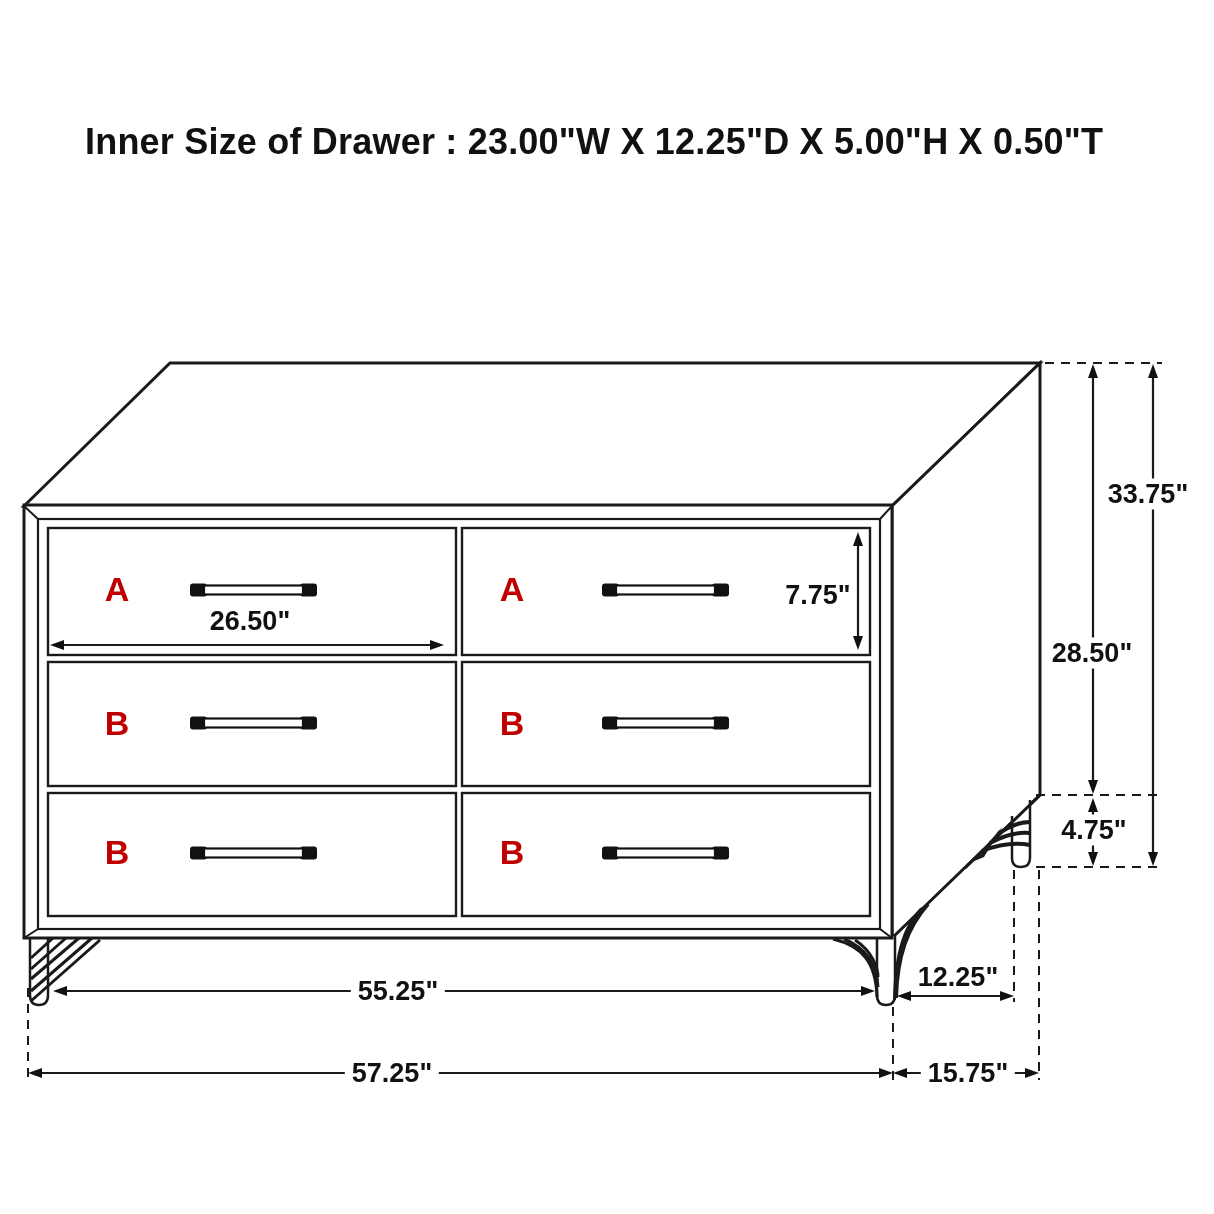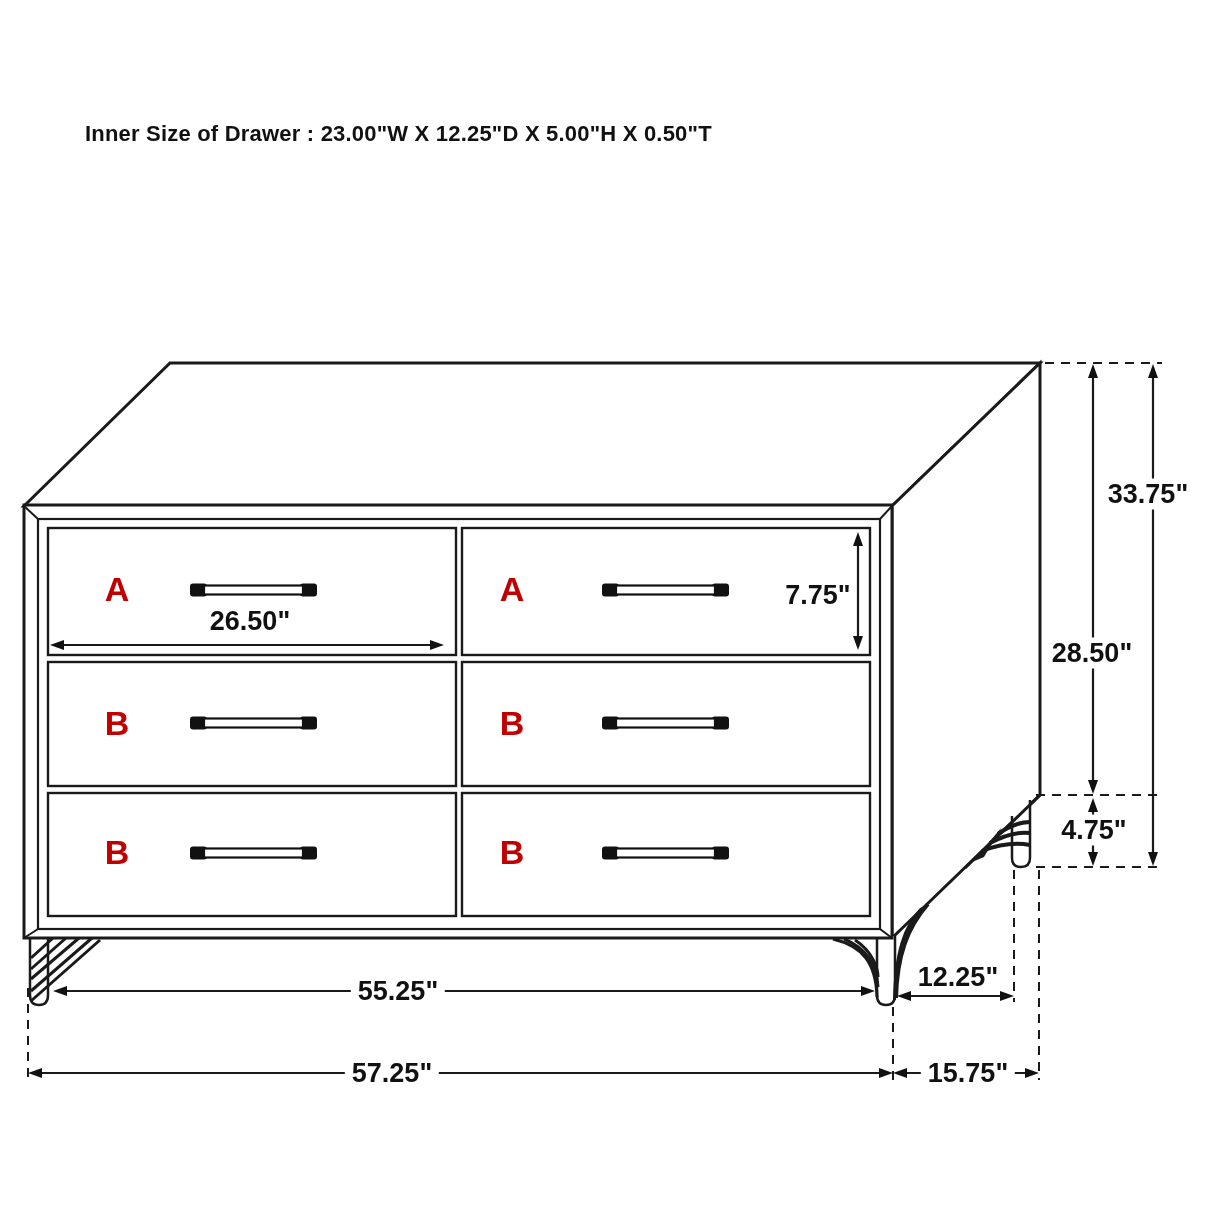--- a/index.html
+++ b/index.html
@@ -7,21 +7,21 @@
     position:relative;
     width:1214px;height:1214px;
     background:#ffffff;
     font-family:"Liberation Sans", sans-serif;
     overflow:hidden;
   }
   .diagram-svg{position:absolute;left:0;top:0;}
   .title-note{
     position:absolute;
     left:85px;top:121px;
-    font-size:22px;font-weight:bold;color:#111;
+    font-size:36px;font-weight:bold;color:#111;
     letter-spacing:0.2px;
     white-space:nowrap;
   }
   .dim-label{
     position:absolute;
     transform:translate(-50%,-50%);
     font-size:27px;font-weight:bold;color:#111;
     white-space:nowrap;
     line-height:1;
   }

